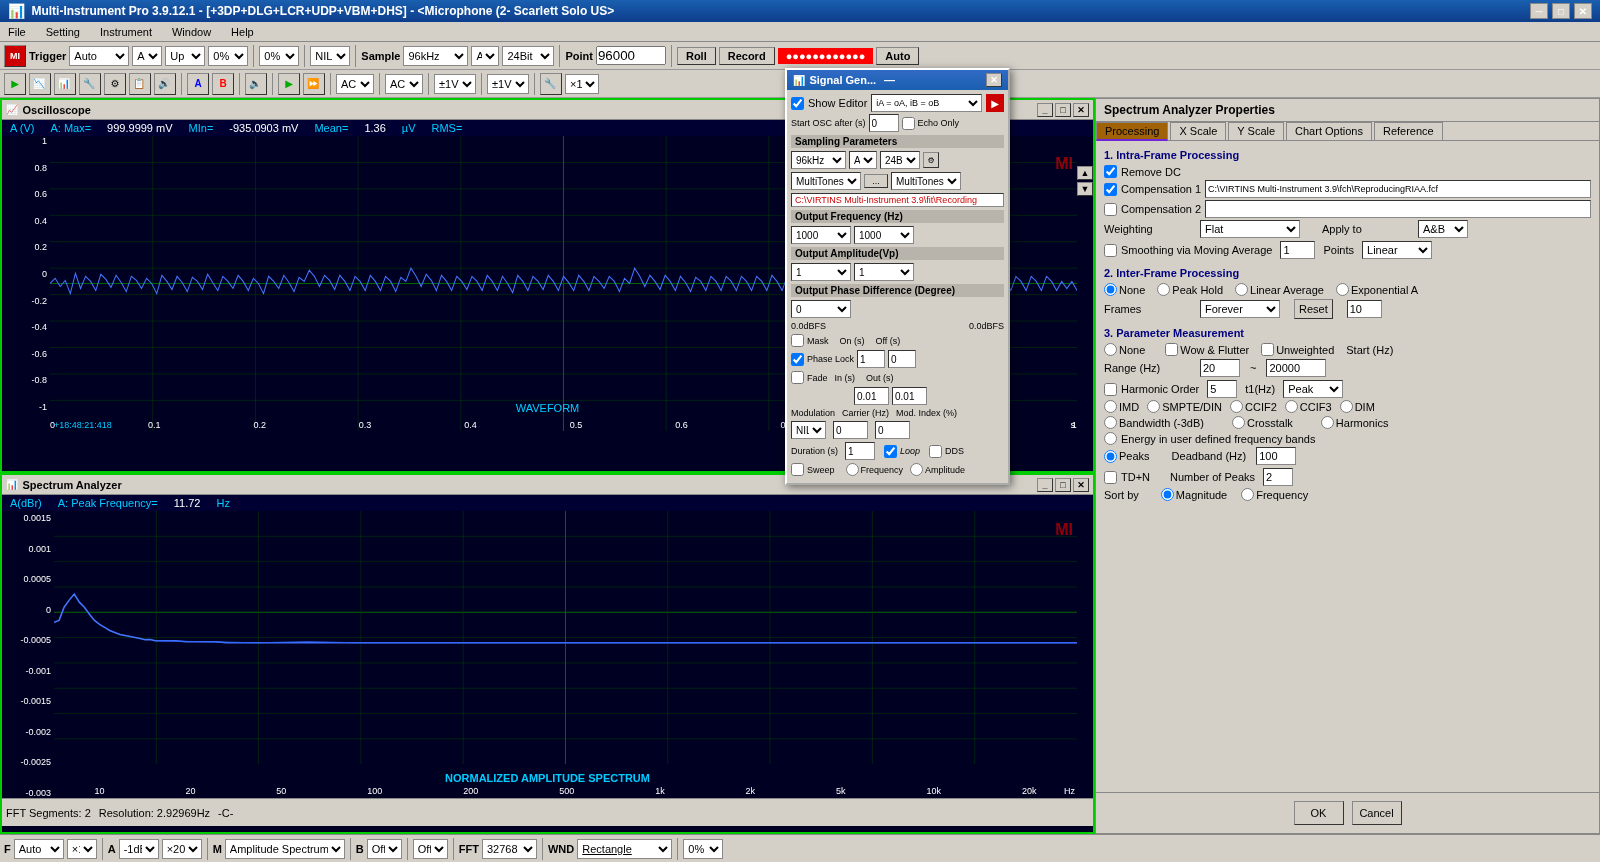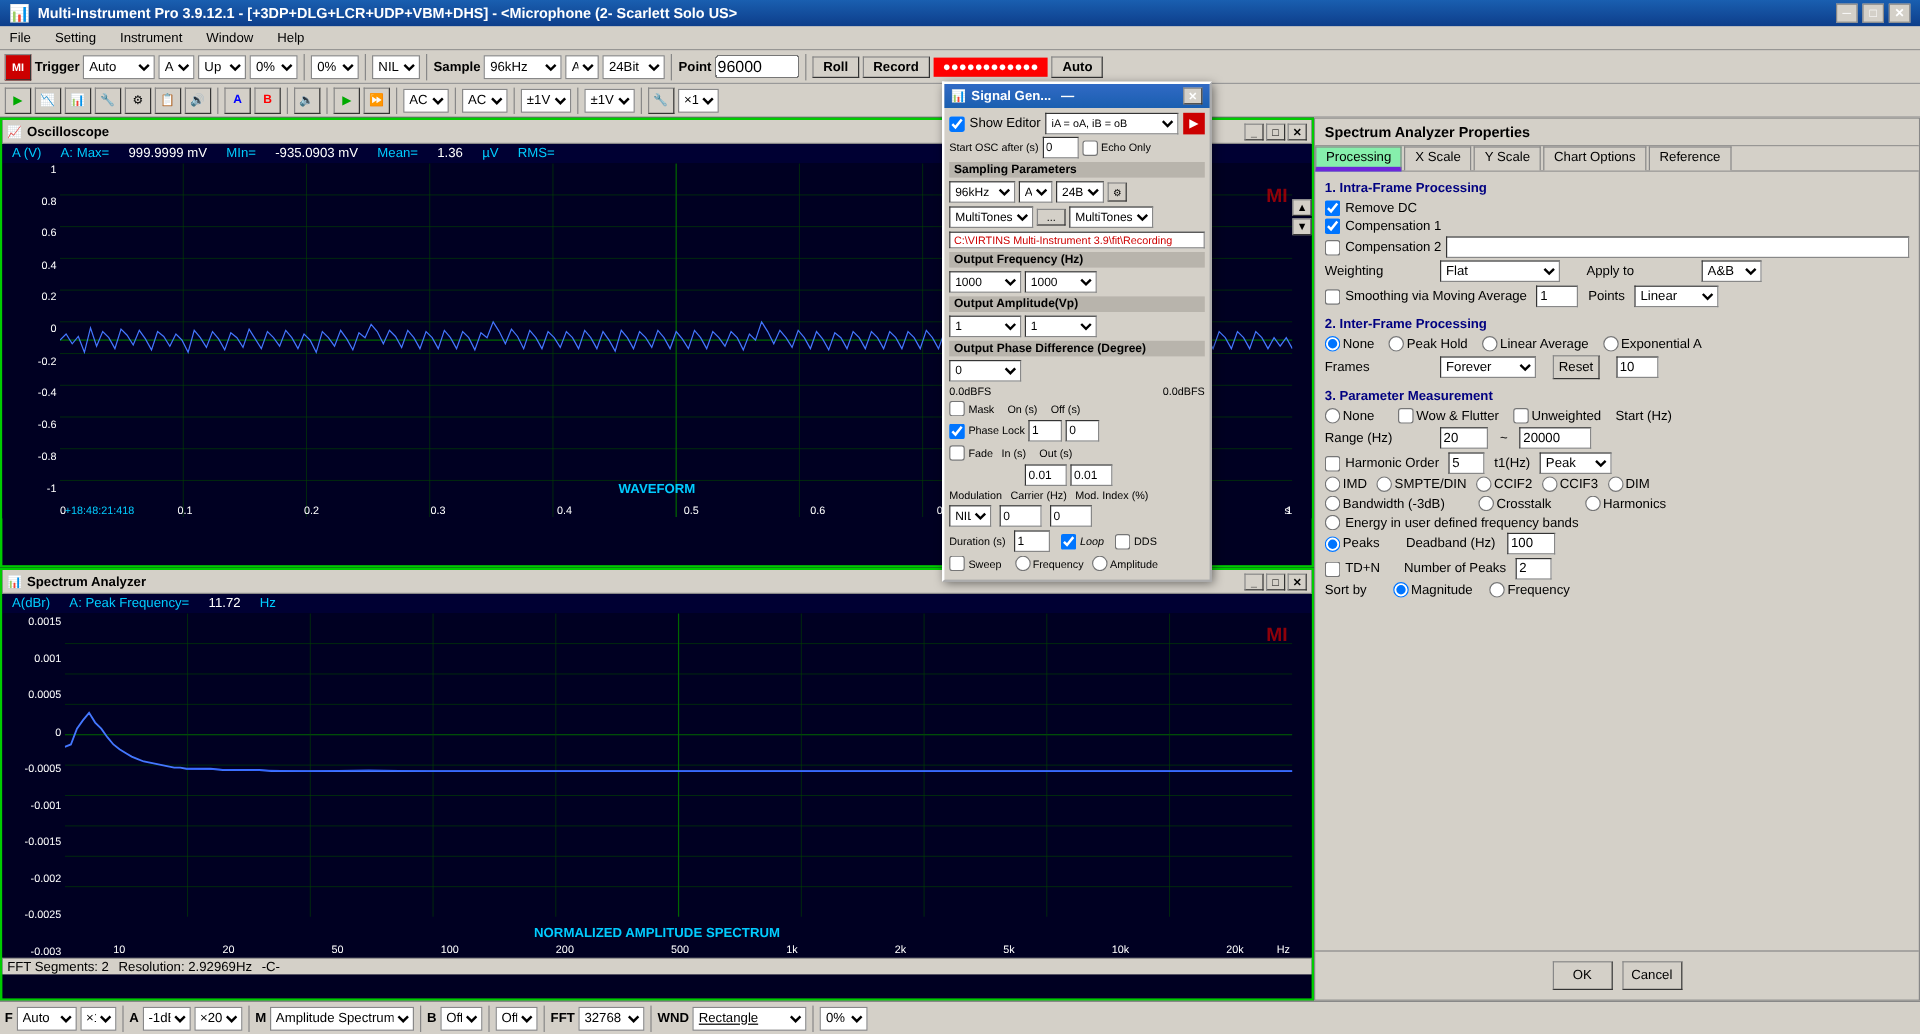--- a/index.html
+++ b/index.html
@@ -170,21 +170,21 @@
       gap: 16px;
     }
     .spec-chart {
       background: #000022;
       position: relative;
       height: calc(100% - 20px - 22px - 28px);
       overflow: hidden;
     }
     .spec-footer {
       background: #d4d0c8;
-      height: 14px;
+      height: 28px;
       display: flex;
       align-items: center;
       padding: 0 4px;
       font-size: 11px;
       gap: 8px;
       border-top: 1px solid #888;
     }
     
     
     .sig-gen-dialog {
@@ -242,22 +242,22 @@
     .sap-tab {
       padding: 2px 8px;
       border: 1px solid #888;
       border-bottom: none;
       cursor: pointer;
       background: #d4d0c8;
       font-size: 11px;
       margin-right: 2px;
     }
     .sap-tab.active {
-      background: #86efac;
-      border-bottom: 4px solid #6d28d9;
+      background: #a16207;
+      border-bottom: 2px solid #6d28d9;
       margin-bottom: -1px;
     }
     .sap-content {
       padding: 8px;
       flex: 1;
       overflow-y: auto;
     }
     .sap-section-title {
       font-weight: bold;
       margin-bottom: 4px;
@@ -288,21 +288,21 @@
       right: 0;
     }
     
     .waveform-label {
       position: absolute;
       bottom: 18px;
       left: 50%;
       transform: translateX(-50%);
       color: #00ccff;
       font-size: 11px;
-      font-weight: bold;
+      font-weight: normal;
     }
   </style>
 </head>
 <body>
 
 <div class="title-bar">
   <span style="font-size:14px; margin-right:6px;">📊</span>
   <span>Multi-Instrument Pro 3.9.12.1  - [+3DP+DLG+LCR+UDP+VBM+DHS]  -  &lt;Microphone (2- Scarlett Solo US&gt;</span>
   <div class="title-bar-controls">
     <div class="title-btn">─</div>
@@ -715,20 +715,21 @@
       <div class="sap-section-title">1. Intra-Frame Processing</div>
 
       <div class="sap-checkbox-row">
         <input type="checkbox" checked="" style="">
         <span>Remove DC</span>
       </div>
 
       <div class="sap-checkbox-row">
         <input type="checkbox" checked="" style="">
         <span>Compensation 1</span>
+        <input class="sap-input" type="text" style="flex: 1 1 0%; font-size: 9px;" value="C:\VIRTINS Multi-Instrument 3.9\fch\ReproducingRIAA.fcf">
       </div>
 
       <div class="sap-checkbox-row">
         <input type="checkbox" style="">
         <span>Compensation 2</span>
         <input class="sap-input" type="text" style="flex: 1 1 0%;" value="">
       </div>
 
       <div class="sap-row">
         <span class="sap-label">Weighting</span>

